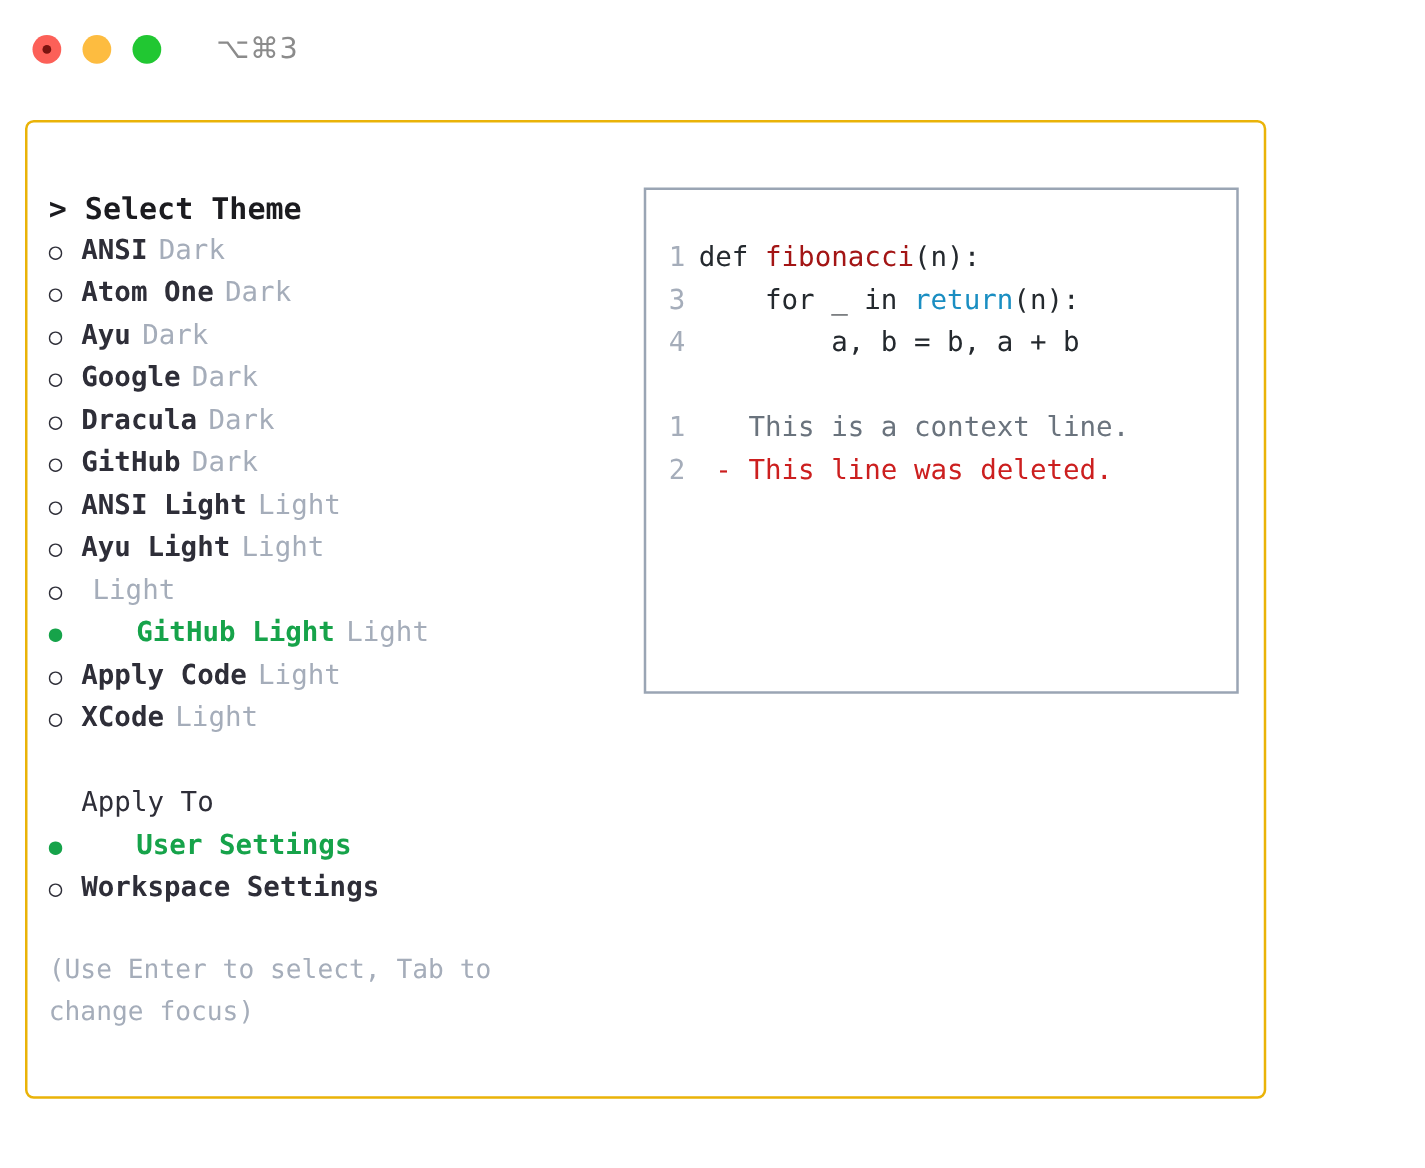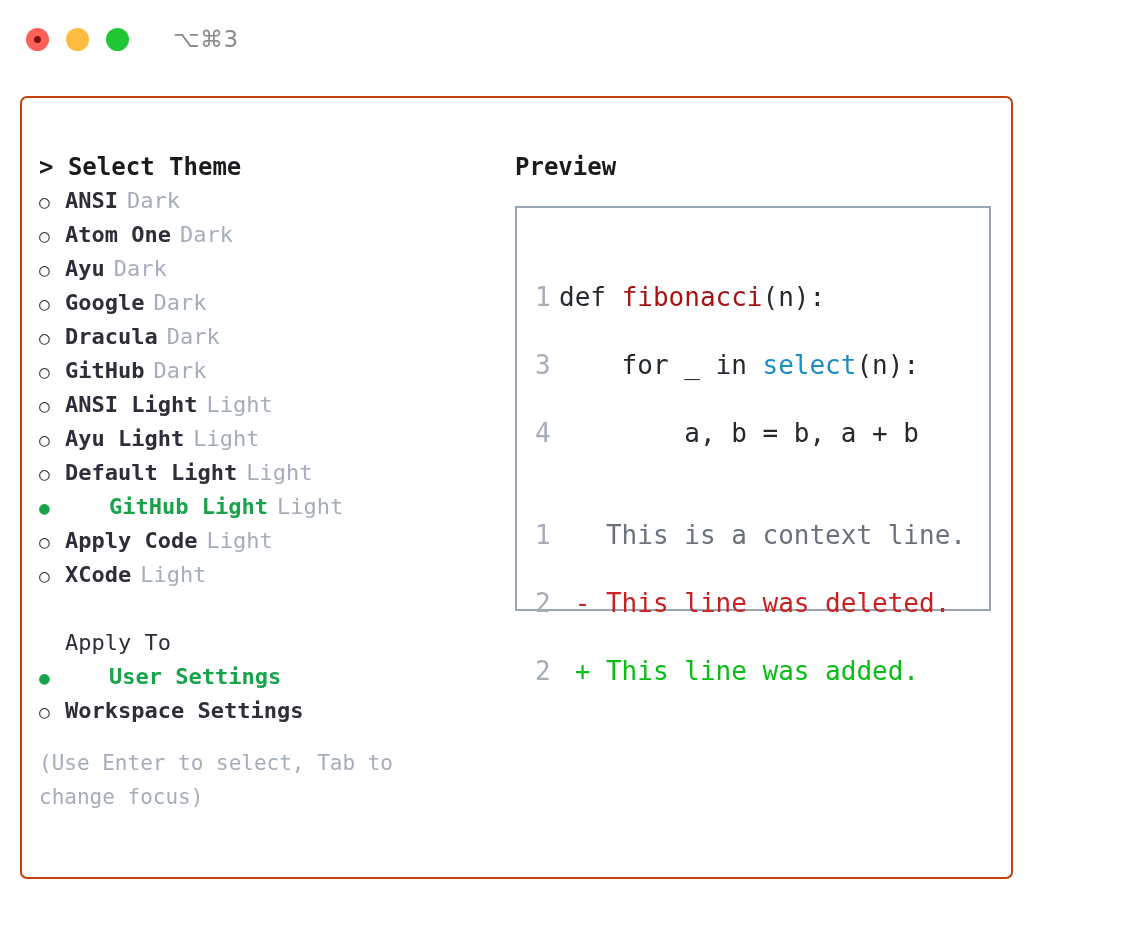--- a/index.html
+++ b/index.html
@@ -60,21 +60,21 @@
     font-family: "DejaVu Sans", "Liberation Sans", sans-serif;
   }
 
   
   .panel {
     position: absolute;
     left: 20px;
     top: 96px;
     width: 993px;
     height: 783px;
-    border: 2px solid #c2410c;
+    border: 2px solid #eab308;
     border-radius: 7px;
     box-sizing: border-box;
   }
   .panel-inner {
     display: flex;
     padding: 52px 0 0 0;
     height: 100%;
     box-sizing: border-box;
   }
 
@@ -119,21 +119,21 @@
     display: flex;
     align-items: flex-end;
     line-height: 34px;
     height: 34px;
     font-size: 22px;
     color: #2e2e38;
     white-space: pre;
   }
   .spacer-row { height: 34px; }
   .hint {
-    margin-top: 18px;
+    margin-top: 30px;
     font-size: 21px;
     color: #a5adba;
     line-height: 34px;
     width: 405px;
   }
 
   
   .right-col {
     flex: 1;
     padding-left: 23px;
@@ -148,25 +148,24 @@
   }
   .preview-box {
     width: 476px;
     height: 405px;
     border: 2px solid #9aa5b4;
     box-sizing: border-box;
     padding: 38px 0 0 18px;
     background: #ffffff;
   }
   .code-line {
-    font-size: 26px;
+    font-size: 22px;
     line-height: 34px;
     white-space: pre;
     color: #24292e;
-    margin-top: 34px;
   }
   .ln {
     display: inline-block;
     width: 24px;
     color: #a5adba;
     text-align: left;
   }
   .tok-fn   { color: #a31515; }
   .tok-num  { color: #0d7d7d; }
   .tok-call { color: #1a8ec2; }
@@ -197,21 +196,21 @@
 
         <div class="opt-list" id="theme-list">
             <div class="opt"><span class="marker">○</span><span class="opt-label">ANSI</span><span class="opt-variant">Dark</span></div>
             <div class="opt"><span class="marker">○</span><span class="opt-label">Atom One</span><span class="opt-variant">Dark</span></div>
             <div class="opt"><span class="marker">○</span><span class="opt-label">Ayu</span><span class="opt-variant">Dark</span></div>
             <div class="opt"><span class="marker">○</span><span class="opt-label">Google</span><span class="opt-variant">Dark</span></div>
             <div class="opt"><span class="marker">○</span><span class="opt-label">Dracula</span><span class="opt-variant">Dark</span></div>
             <div class="opt"><span class="marker">○</span><span class="opt-label">GitHub</span><span class="opt-variant">Dark</span></div>
             <div class="opt"><span class="marker">○</span><span class="opt-label">ANSI Light</span><span class="opt-variant">Light</span></div>
             <div class="opt"><span class="marker">○</span><span class="opt-label">Ayu Light</span><span class="opt-variant">Light</span></div>
-            <div class="opt"><span class="marker">○</span><span class="opt-label">Default Light</span><span class="opt-variant">Light</span></div>
+            <div class="opt"><span class="marker">○</span><span class="opt-variant">Light</span></div>
             <div class="opt selected"><span class="marker sel">●</span><span class="opt-label">GitHub Light</span><span class="opt-variant">Light</span></div>
             <div class="opt"><span class="marker">○</span><span class="opt-label">Apply Code</span><span class="opt-variant">Light</span></div>
             <div class="opt"><span class="marker">○</span><span class="opt-label">XCode</span><span class="opt-variant">Light</span></div>
           </div>
 
         <div class="spacer-row"></div>
 
         <div class="group-title">
           <span class="marker none">○</span>
           <span>Apply To</span>
@@ -219,31 +218,29 @@
 
         <div class="opt-list" id="apply-list">
             <div class="opt selected"><span class="marker sel">●</span><span class="opt-label">User Settings</span></div>
             <div class="opt"><span class="marker">○</span><span class="opt-label">Workspace Settings</span></div>
           </div>
 
         <div class="hint">(Use Enter to select, Tab to change focus)</div>
       </div>
 
       <div class="right-col">
-        <div class="preview-title">Preview</div>
         <div class="preview-box">
           <div id="code-block">
               <div class="code-line"><span class="ln">1</span><span>def </span><span class="tok-fn">fibonacci</span><span>(n):</span></div>
-              <div class="code-line"><span class="ln">3</span><span>    for _ in </span><span class="tok-call">select</span><span>(n):</span></div>
+              <div class="code-line"><span class="ln">3</span><span>    for _ in </span><span class="tok-call">return</span><span>(n):</span></div>
               <div class="code-line"><span class="ln">4</span><span>        a, b = b, a + b</span></div>
             </div>
           <div class="blank-line"></div>
           <div id="diff-block">
               <div class="code-line"><span class="ln">1</span><span class="diff-context">   This is a context line.</span></div>
               <div class="code-line"><span class="ln">2</span><span class="diff-del"> - This line was deleted.</span></div>
-              <div class="code-line"><span class="ln">2</span><span class="diff-add"> + This line was added.</span></div>
             </div>
         </div>
       </div>
 
     </div>
   </div>
 </div>
 
 </body></html>

